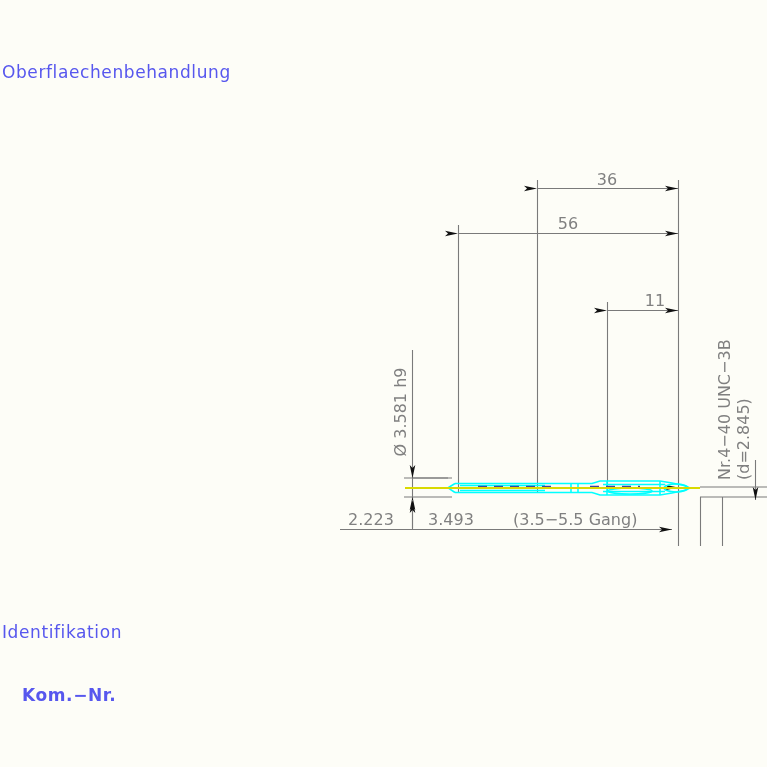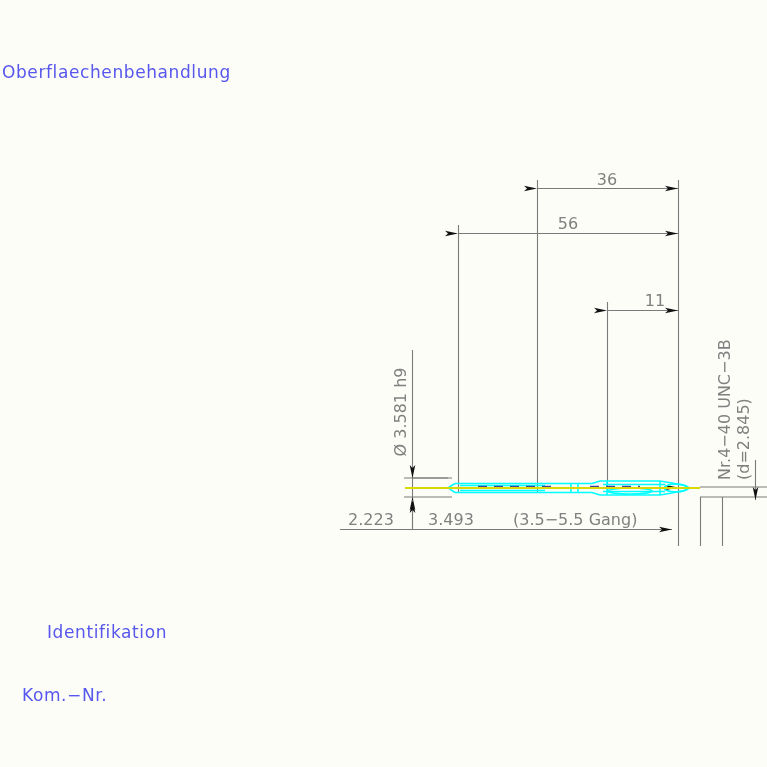--- a/index.html
+++ b/index.html
@@ -25,23 +25,23 @@
   }
   .hdr-text {
     position: absolute;
     font-family: "DejaVu Sans", sans-serif;
     font-size: 17px;
     letter-spacing: 0.6px;
     color: #5757ee;
     white-space: pre;
   }
   #title-oberflaechenbehandlung { left: 2px; top: 62px; }
-  #title-identifikation { left: 2px; top: 622px; margin-left: 45px; }
+  #title-identifikation { left: 2px; top: 622px; }
   #ident-line-1 { left: 2px; top: 663px; }
-  #ident-line-2 { left: 22px; top: 685px; }
+  #ident-line-2 { left: 22px; top: 685px; font-weight: bold; }
 </style>
 </head>
 <body>
 
 <div id="page">
 
   <div class="hdr-text" id="title-oberflaechenbehandlung">Oberflaechenbehandlung</div>
 
   <div class="hdr-text" id="title-identifikation">Identifikation</div>
 

